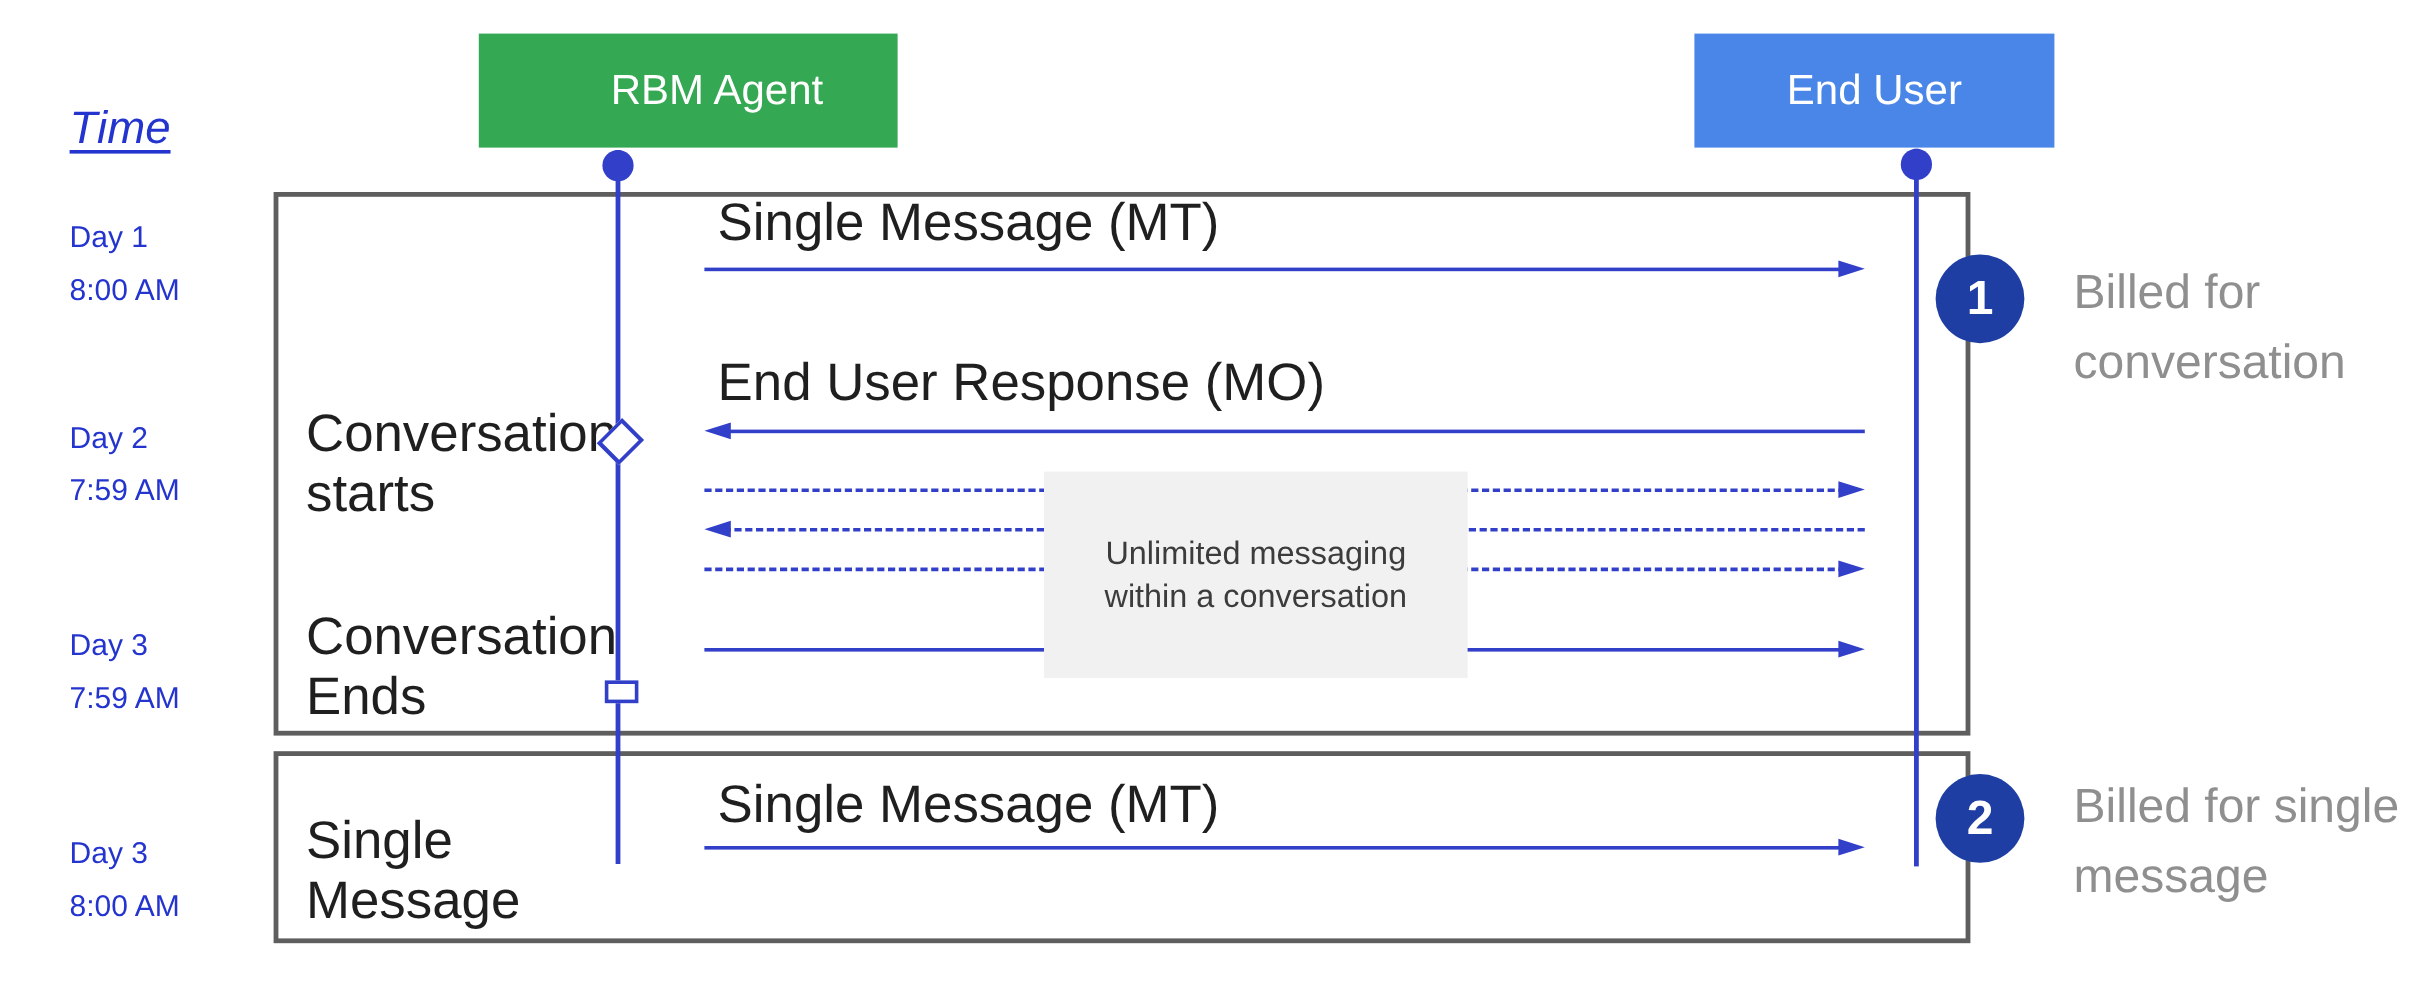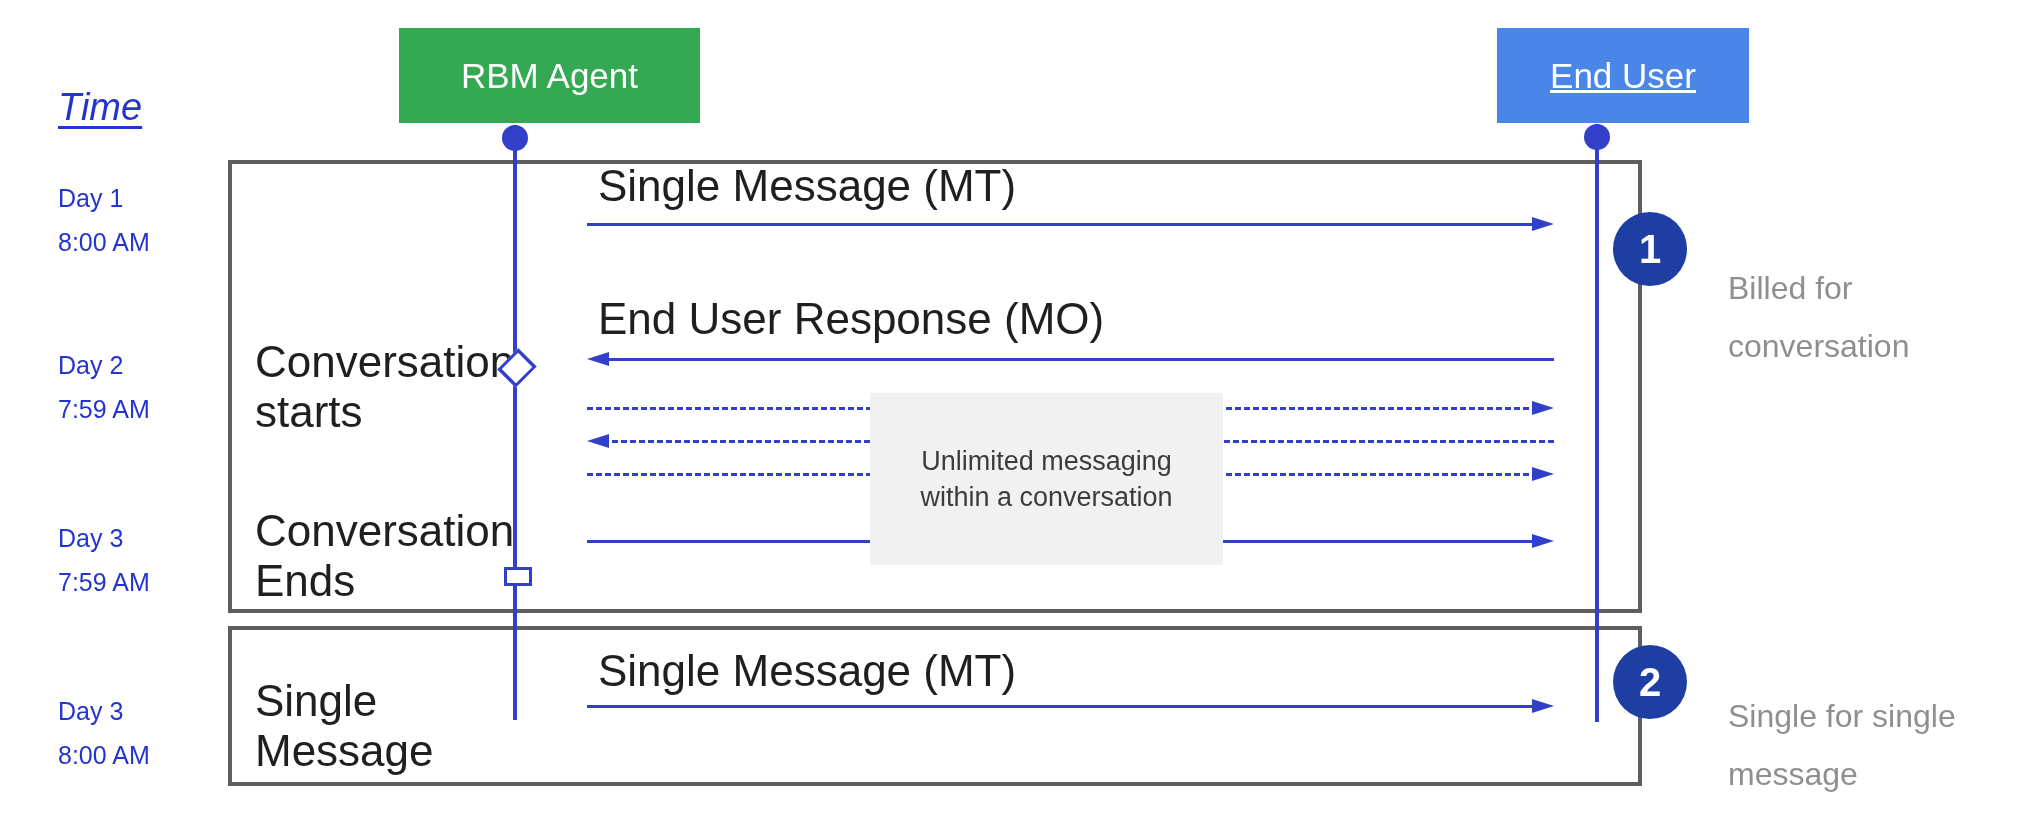--- a/index.html
+++ b/index.html
@@ -37,22 +37,22 @@
     left:58px;width:200px;
     font-size:25px;line-height:44px;color:var(--label-blue);
     white-space:nowrap;
   }
 
   
   .actor{
     display:flex;align-items:center;justify-content:center;
     color:#ffffff;font-size:35px;
   }
-  .actor-rbm{left:399px;top:28px;width:301px;height:95px;background:var(--green);}
-  .actor-user{left:1497px;top:28px;width:252px;height:95px;background:var(--user-blue);text-decoration:underline;}
+  .actor-rbm{left:399px;top:28px;width:301px;height:95px;background:var(--green);padding-left:48px;}
+  .actor-user{left:1412px;top:28px;width:300px;height:95px;background:var(--user-blue);}
 
   
   .lifeline{width:4px;background:var(--line);}
   .lifeline-rbm{left:513px;top:125px;height:595px;}
   .lifeline-user{left:1595px;top:124px;height:598px;}
   .lifeline-dot{width:26px;height:26px;border-radius:50%;background:var(--line);}
   .dot-rbm{left:502px;top:125px;}
   .dot-user{left:1584px;top:124px;}
 
   
@@ -110,23 +110,22 @@
     background:var(--navy);
     display:flex;align-items:center;justify-content:center;
     color:#ffffff;font-size:40px;font-weight:bold;
   }
   .badge-1{left:1613px;top:212px;}
   .badge-2{left:1613px;top:645px;}
 
   
   .annotation{
     left:1728px;width:290px;
-    font-size:32px;line-height:58px;color:var(--gray-text);
+    font-size:40px;line-height:58px;color:var(--gray-text);
     white-space:nowrap;
-    margin-top:44px;
   }
   .annotation-1{top:215px;}
   .annotation-2{top:643px;}
 </style>
 </head>
 <body>
 
 <div id="canvas">
 
   <div class="abs time-label">Time</div>
@@ -223,17 +222,17 @@
   </div>
   <div class="abs badge badge-2">
     <span>2</span>
   </div>
 
   <div class="abs annotation annotation-1">
     <div>Billed for</div>
     <div>conversation</div>
   </div>
   <div class="abs annotation annotation-2">
-    <div>Single for single</div>
+    <div>Billed for single</div>
     <div>message</div>
   </div>
 
 </div>
 
 </body></html>

